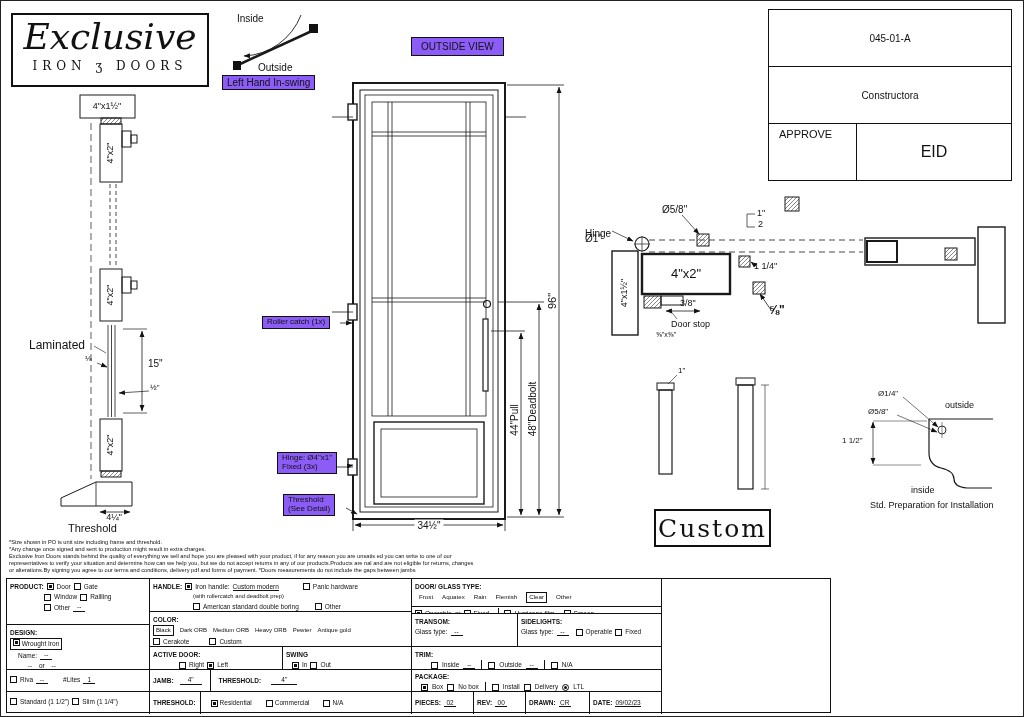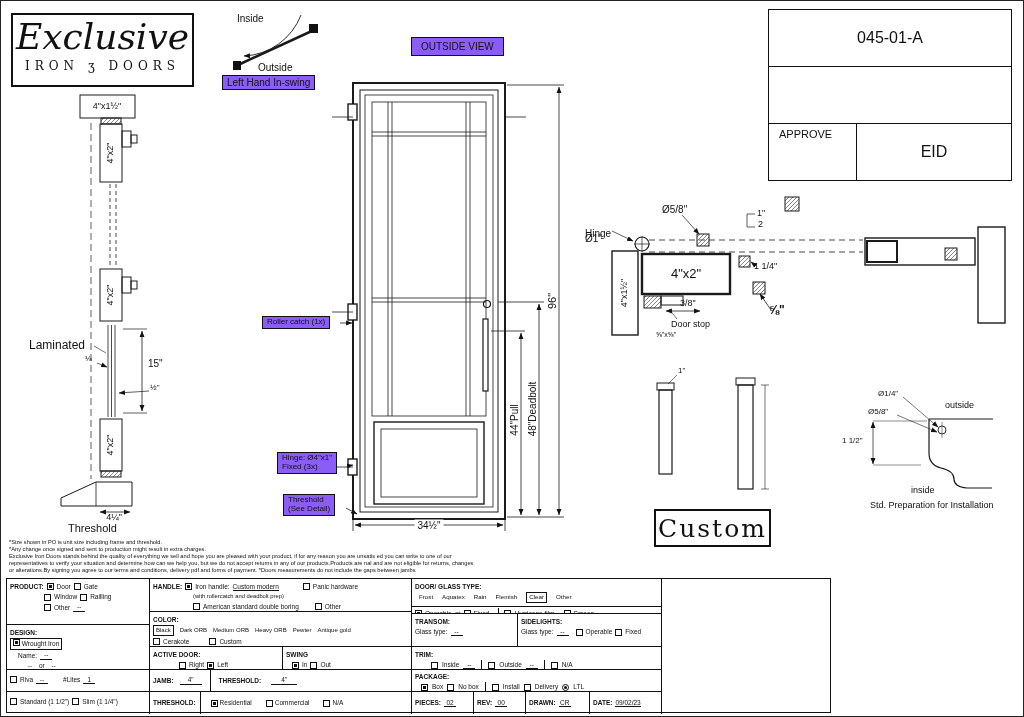--- a/index.html
+++ b/index.html
@@ -5,29 +5,29 @@
   *{margin:0;padding:0;box-sizing:border-box}
   html,body{width:1024px;height:717px;background:#fff;font-family:"Liberation Sans",sans-serif;color:#111}
   .sheet{position:absolute;left:0;top:0;width:1024px;height:717px;background:#fff;border:1px solid #222;overflow:hidden}
   svg.draw{position:absolute;left:0;top:0;z-index:1}
   .lbl{position:absolute;white-space:nowrap;z-index:2;line-height:1.1;color:#111}
   .ctr{transform:translate(-50%,-50%)}
   .rot{transform:translate(-50%,-50%) rotate(-90deg)}
   .boxed{border:1px solid #111;background:#8b5cf6;padding:1px 4px}.f7{font-size:7px}.f8{font-size:8px}.f9{font-size:9px}.f10{font-size:10px}
   .f11{font-size:11px}.f12{font-size:12px}.f13{font-size:13px}
   
-  .logo{position:absolute;left:10px;top:12px;width:183px;height:74px;border:2px solid #111;z-index:2;text-align:center;padding-top:2px}
+  .logo{position:absolute;left:10px;top:12px;width:198px;height:74px;border:2px solid #111;z-index:2;text-align:center;padding-top:2px}
   .logo .name{font-family:"DejaVu Serif",serif;font-style:italic;font-size:36px;line-height:40px}
   .logo .sub{font-family:"DejaVu Serif",serif;font-size:12px;letter-spacing:5px;margin-top:2px}
   
   .potable{position:absolute;left:767px;top:8px;width:244px;height:172px;border:1.5px solid #111;z-index:2;display:flex;flex-direction:column}
   .porow{flex:1;display:flex;border-bottom:1.5px solid #111}
   .porow:last-child{border-bottom:none}
   .pol{width:88px;border-right:1.5px solid #111;display:flex;align-items:center;padding-left:10px;font-size:11px}
-  .pov{flex:1;display:flex;align-items:center;justify-content:center;font-size:16px}
+  .pov{flex:1;display:flex;align-items:center;justify-content:center;font-size:10px}
   .pov.big{font-size:16px}
   
   .custombox{position:absolute;left:653px;top:508px;width:117px;height:38px;border:2px solid #111;z-index:2;display:flex;align-items:center;justify-content:center;font-family:"DejaVu Serif",serif;font-size:25px;letter-spacing:2px}
   
   .fine{position:absolute;left:8px;top:538px;width:575px;z-index:2;font-size:5.7px;line-height:6.9px}
   
   .form{position:absolute;left:5px;top:577px;width:825px;height:135px;border:1px solid #111;background:#fff;z-index:3}
   .fcell{position:absolute;padding:2px 3px;font-size:6.5px;line-height:1.45;border-right:1px solid #111;border-bottom:1px solid #111;overflow:hidden}
   .nb{border-bottom:none}
   .ftitle{font-weight:bold}
@@ -202,20 +202,21 @@
 <div class="lbl f10" style="left:257px;top:61px">Outside</div>
 <div class="lbl f10 boxed" style="left:221px;top:74px">Left Hand In-swing</div>
 
 <div class="lbl f10 boxed" style="left:410px;top:36px;padding:3px 9px">OUTSIDE VIEW</div>
 
 <div class="potable">
   <div class="porow">
     <div class="pov">045-01-A</div>
   </div>
   <div class="porow">
+    <div class="pov">Constructora</div>
   </div>
   <div class="porow">
     <div class="pol" style="align-items:flex-start;padding-top:4px">APPROVE</div>
     <div class="pov big">EID</div>
   </div>
 </div>
 
 <div class="lbl f9 ctr" style="left:106px;top:106px">4"x1½"</div>
 <div class="lbl f9 rot" style="left:110px;top:152px">4"x2"</div>
 <div class="lbl f9 rot" style="left:110px;top:294px">4"x2"</div>

